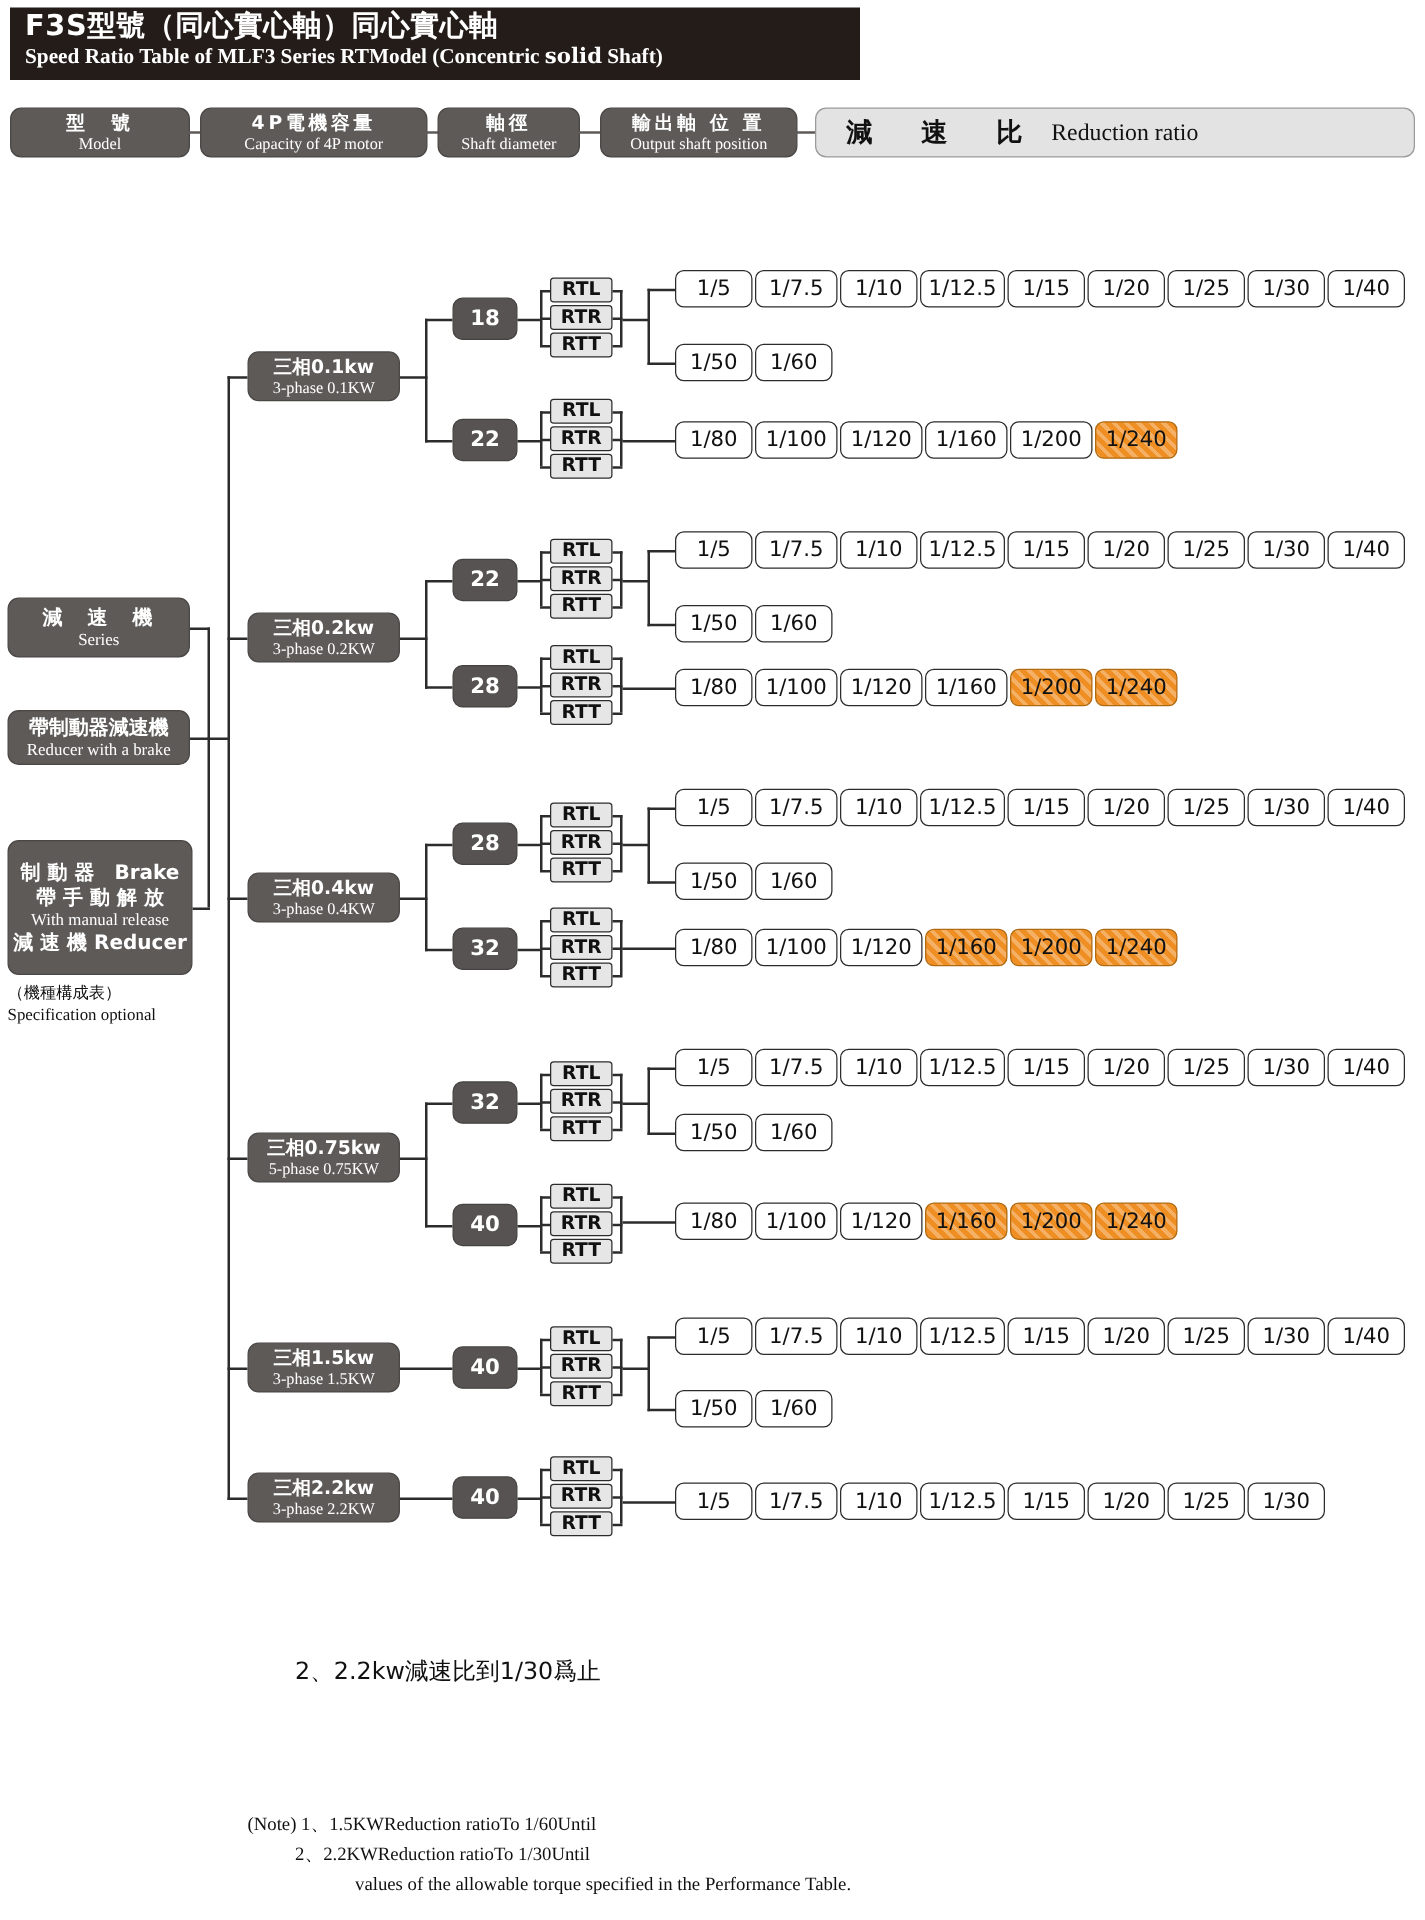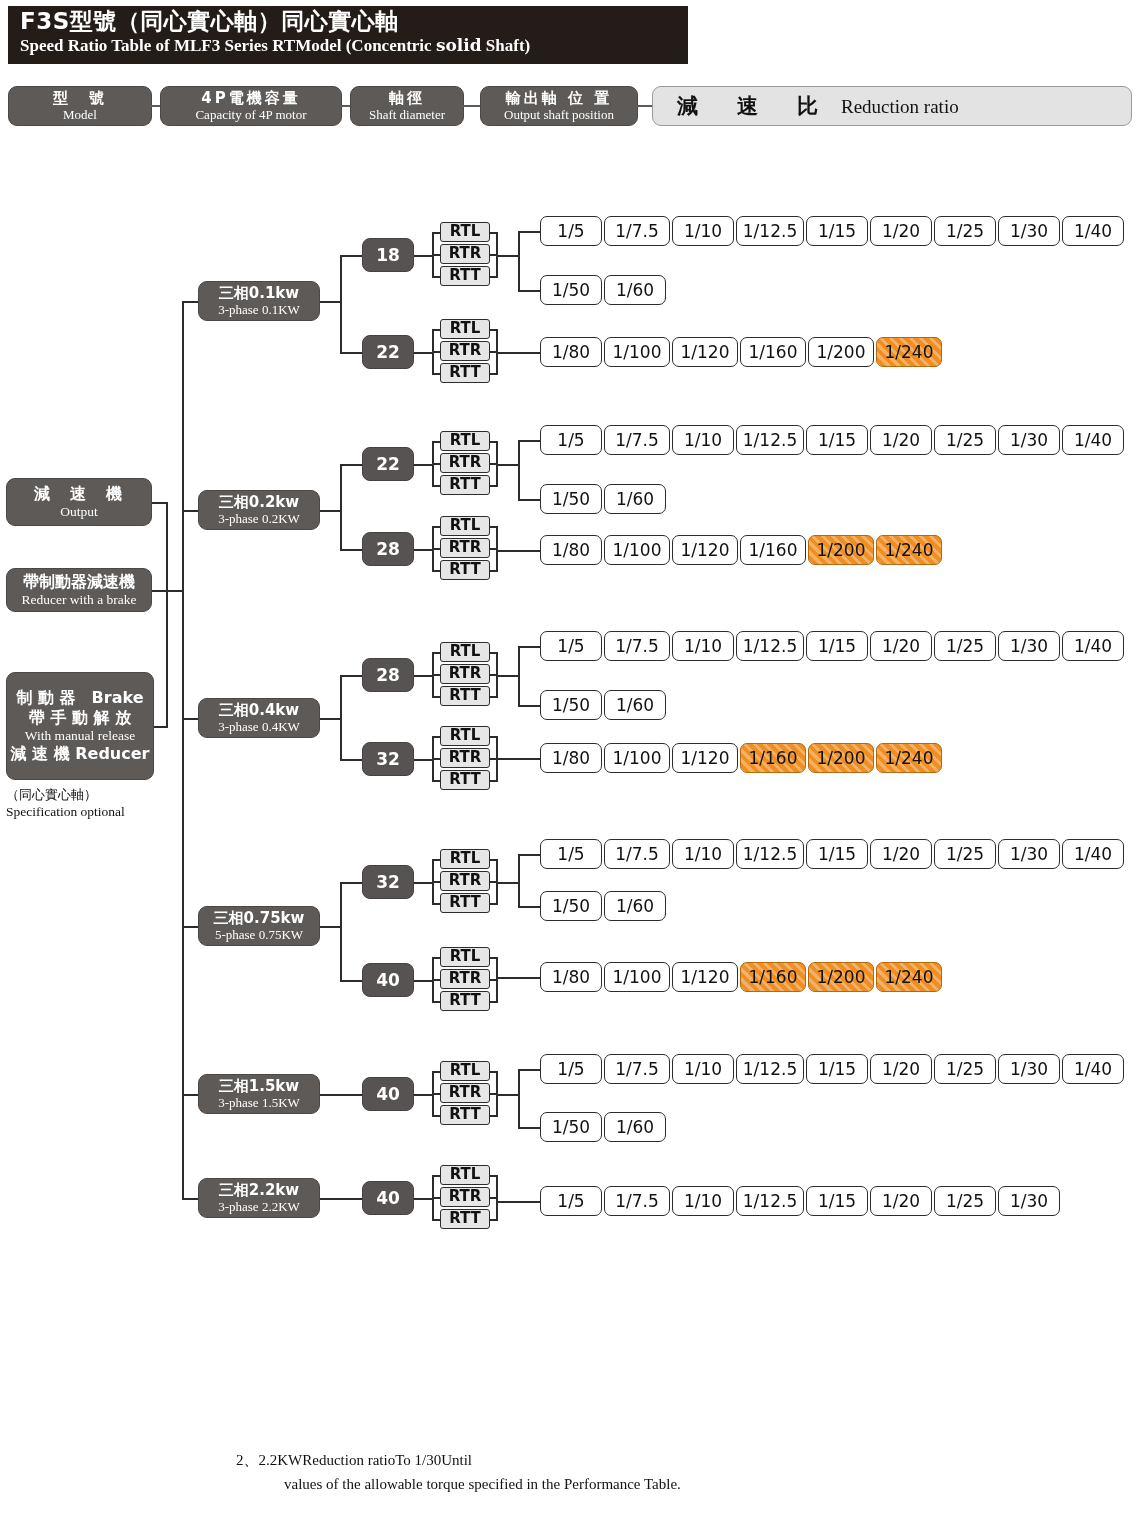--- a/index.html
+++ b/index.html
@@ -142,34 +142,34 @@
   <span class="en">Output shaft position</span>
 </div>
 <div class="hdr-link" id="lnk4"></div>
 <div class="hdr" id="h-ratio">
   <span class="cn">減　速　比</span>
   <span class="en">Reduction ratio</span>
 </div>
 
 <div class="mode-box" id="m-reducer">
   <span class="cn">減　速　機</span>
-  <span class="en">Output</span>
+  <span class="en">Series</span>
 </div>
 <div class="mode-box" id="m-brake-reducer">
   <span class="cn tight">帶制動器減速機</span>
   <span class="en">Reducer with a brake</span>
 </div>
 <div class="mode-box" id="m-brake-manual">
   <span class="cn tight">制 動 器　Brake</span>
   <span class="cn tight">帶 手 動 解 放</span>
   <span class="en">With manual release</span>
   <span class="cn tight">減 速 機 Reducer</span>
 </div>
 <div class="spec-note">
-  <div class="cn">（同心實心軸）</div>
+  <div class="cn">（機種構成表）</div>
   <div class="en">Specification optional</div>
 </div>
 
 <div id="diagram-layer">
     <div class="ln lnv" style="left:166px;top:502px;height:224px;"></div>
     <div class="ln lnh" style="left:152px;top:502px;width:16px;"></div>
     <div class="ln lnh" style="left:152px;top:590px;width:16px;"></div>
     <div class="ln lnh" style="left:154px;top:726px;width:14px;"></div>
     <div class="ln lnh" style="left:166px;top:590px;width:18px;"></div>
     <div class="ln lnv" style="left:182px;top:301px;height:899px;"></div>
@@ -479,18 +479,20 @@
     <div class="chip" style="left:604px;top:1186px;width:66px;">1/7.5</div>
     <div class="chip" style="left:672px;top:1186px;width:62px;">1/10</div>
     <div class="chip" style="left:736px;top:1186px;width:68px;">1/12.5</div>
     <div class="chip" style="left:806px;top:1186px;width:62px;">1/15</div>
     <div class="chip" style="left:870px;top:1186px;width:62px;">1/20</div>
     <div class="chip" style="left:934px;top:1186px;width:62px;">1/25</div>
     <div class="chip" style="left:998px;top:1186px;width:62px;">1/30</div>
   </div>
 
 <div class="notes-cn">
+  <div class="ind">2、2.2kw減速比到1/30爲止</div>
 </div>
 
 <div class="notes-en">
+  <div>(Note) 1、1.5KWReduction ratioTo 1/60Until</div>
   <div class="ind">2、2.2KWReduction ratioTo 1/30Until</div>
   <div class="ind2">values of the allowable torque specified in the Performance Table.</div>
 </div>
 
 </body></html>

